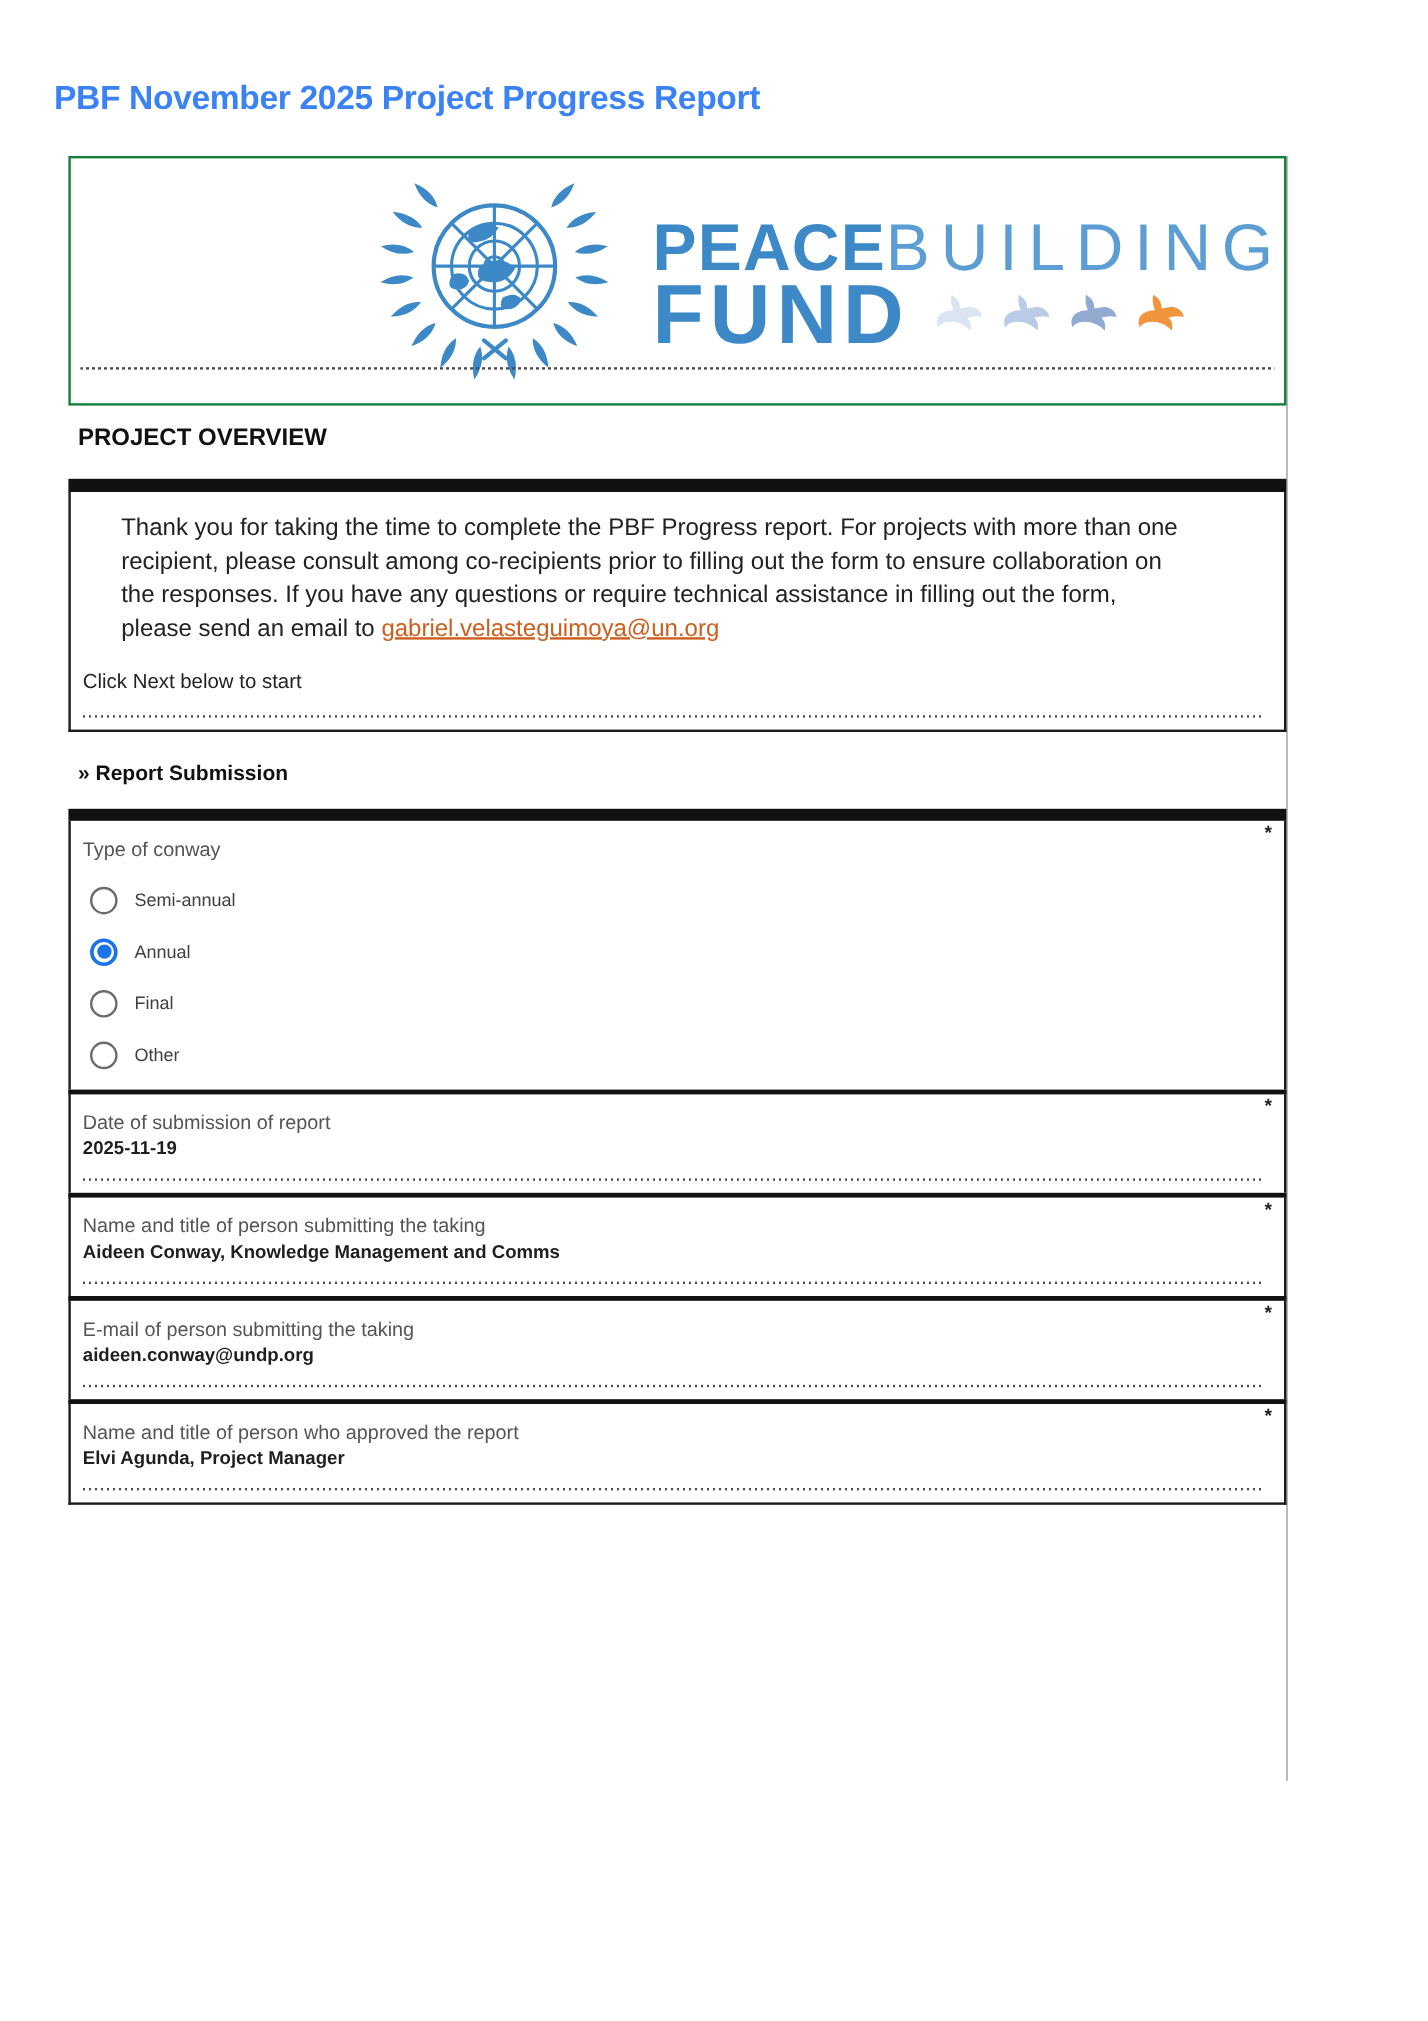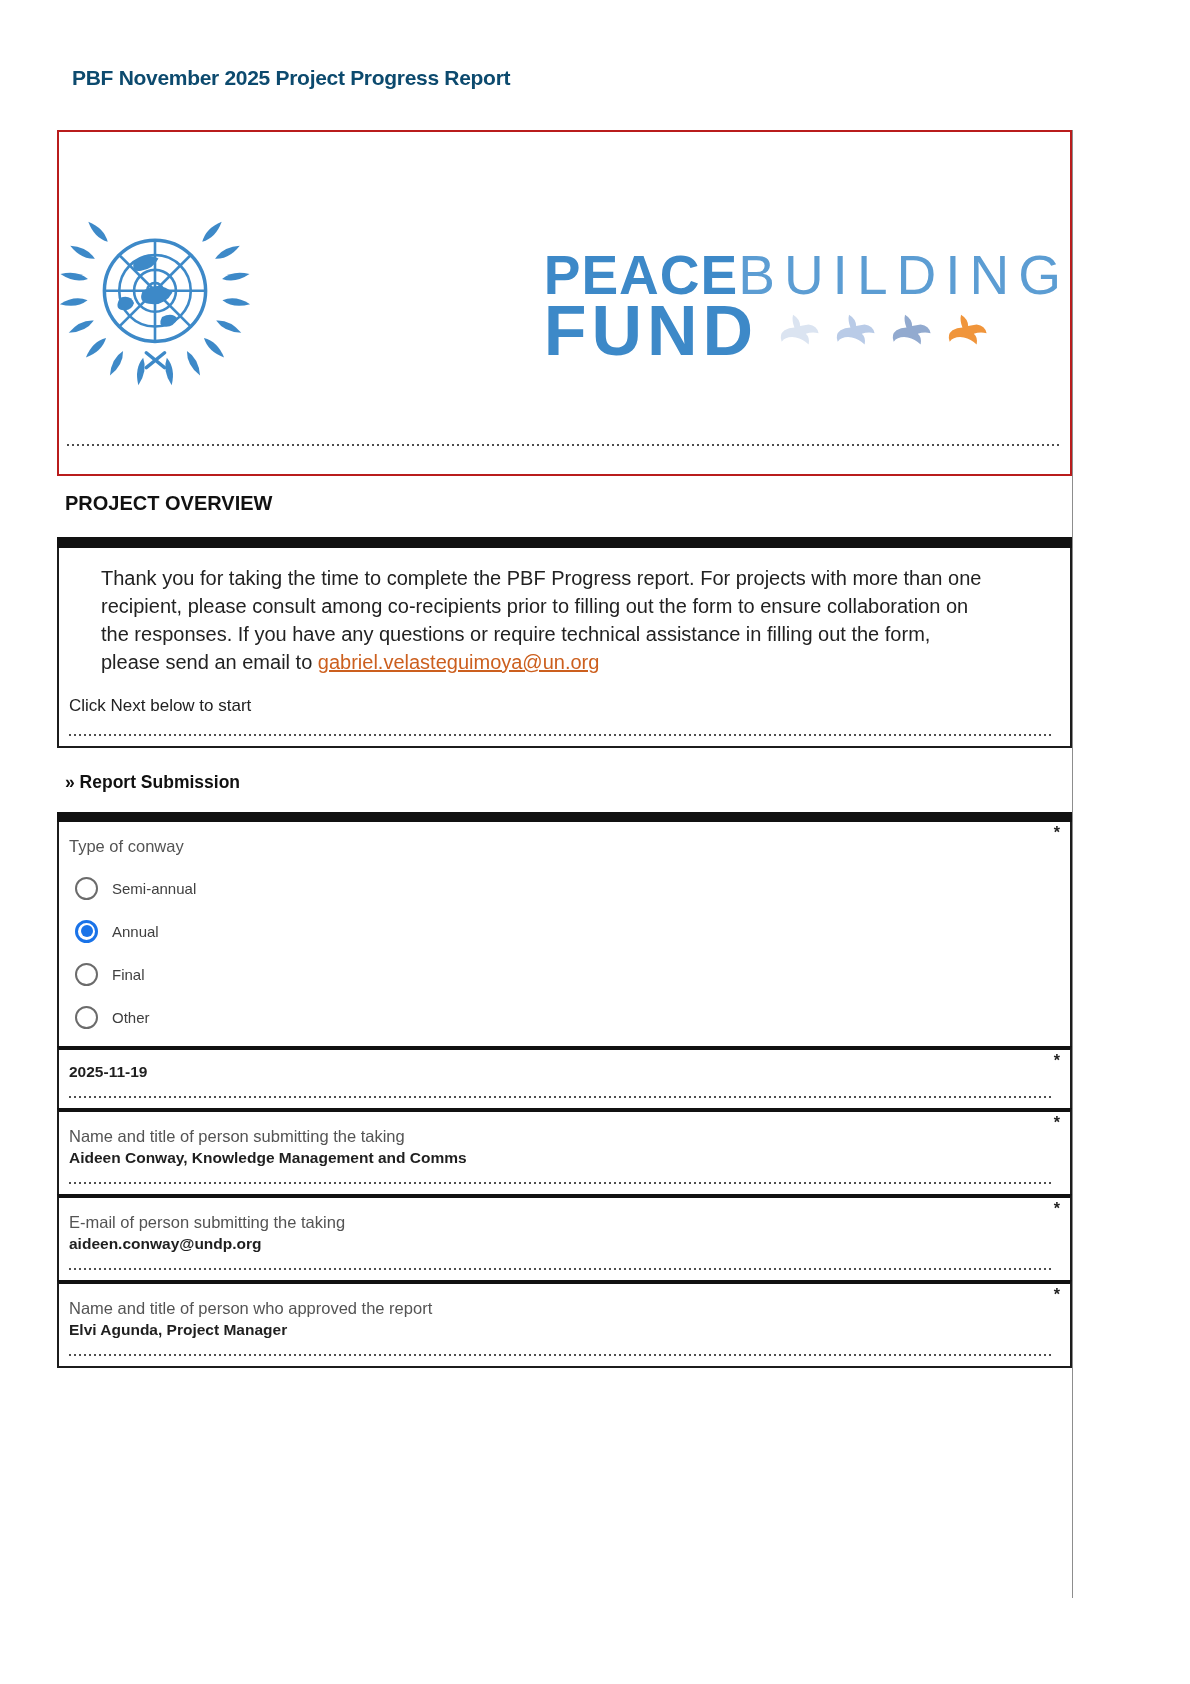--- a/index.html
+++ b/index.html
@@ -1,28 +1,28 @@
 <!DOCTYPE html>
 <html><head>
 <meta charset="utf-8">
 <style>
   * { margin:0; padding:0; box-sizing:border-box; }
   html,body { width:1190px; height:1684px; background:#fff;
     font-family:"Liberation Sans", sans-serif; color:#212121; }
   body { position:relative; overflow:hidden; }
 
-  .page-title { position:absolute; left:72px; top:66px; font-size:21px;
-    font-weight:bold; color:#0c4a6e; letter-spacing:-0.3px; }
+  .page-title { position:absolute; left:45px; top:66px; font-size:28px;
+    font-weight:bold; color:#3b82f6; letter-spacing:-0.3px; }
 
   .form-col { position:absolute; left:57px; top:130px; width:1016px;
     border-right:1px solid #8d8d8d; }
 
   
-  .logo-box { height:346px; border:2px solid #b91c1c; position:relative;
-    display:flex; align-items:center; justify-content:space-between; gap:36px; }
+  .logo-box { height:208px; border:2px solid #15803d; position:relative;
+    display:flex; align-items:center; justify-content:flex-end; gap:36px; }
   .dotted { height:2px;
     background-image:repeating-linear-gradient(to right,#4d4d4d 0 2px,transparent 2px 5px); }
   .logo-box .dotted { position:absolute; left:8px; right:8px; bottom:28px; }
   .wordmark { display:flex; flex-direction:column; gap:4px; }
   .wm-line1 { font-size:55px; line-height:52px; white-space:nowrap; }
   .wm-peace { font-weight:bold; color:#3d89c8; letter-spacing:1px; }
   .wm-building { font-weight:200; color:#5c9dd3; letter-spacing:9px; }
   .wm-line2 { display:flex; align-items:center; gap:18px; }
   .wm-fund { font-size:70px; line-height:52px; font-weight:bold; color:#3d89c8; letter-spacing:5px; }
   .doves { display:flex; gap:12px; align-items:flex-end; }
@@ -170,20 +170,21 @@
       <span class="opt-label">Final</span>
     </div>
     <div class="opt-row">
       <span class="radio"></span>
       <span class="opt-label">Other</span>
     </div>
   </div>
 
   <div class="field-box separated no-bottom">
     <span class="req">*</span>
+    <div class="f-label">Date of submission of report</div>
     <div class="f-value">2025-11-19</div>
     <div class="dotted"></div>
   </div>
 
   <div class="field-box separated no-bottom">
     <span class="req">*</span>
     <div class="f-label">Name and title of person submitting the taking</div>
     <div class="f-value">Aideen Conway, Knowledge Management and Comms</div>
     <div class="dotted"></div>
   </div>

